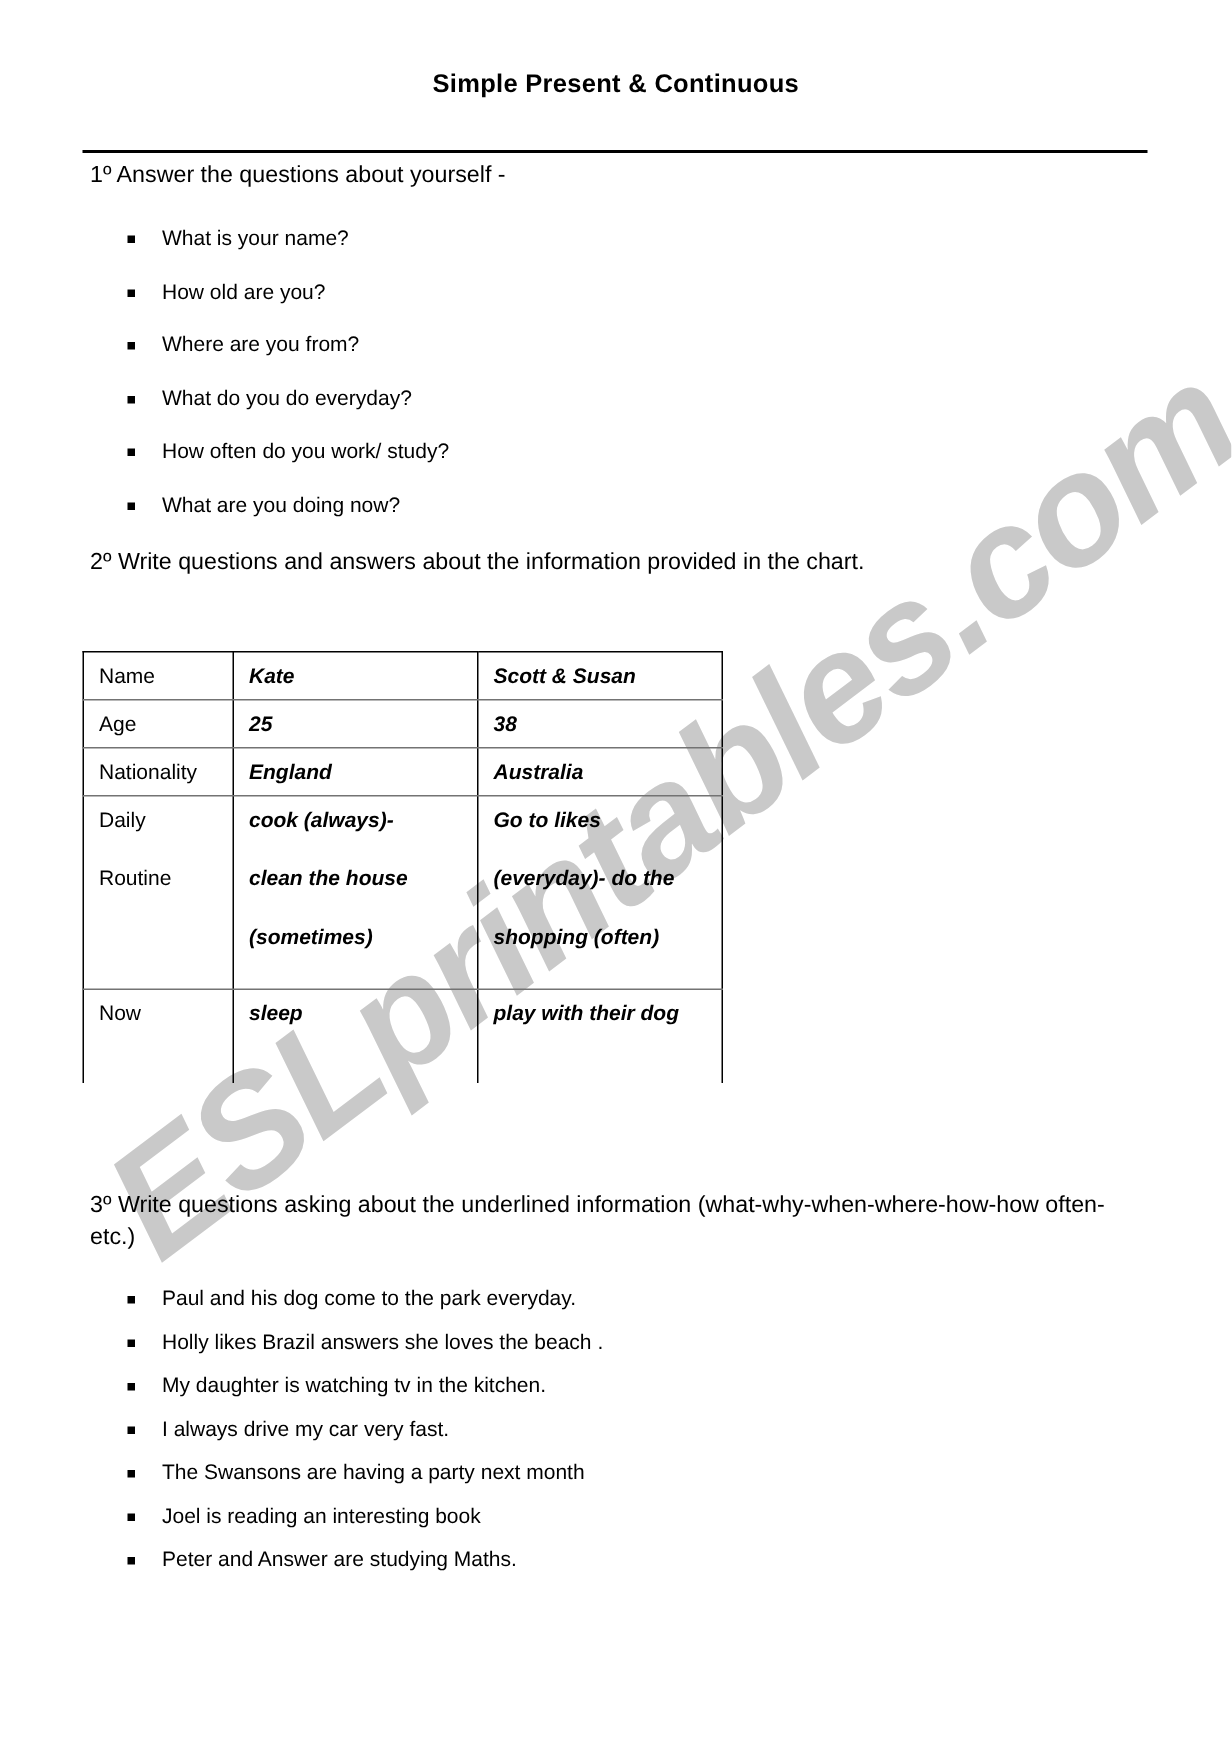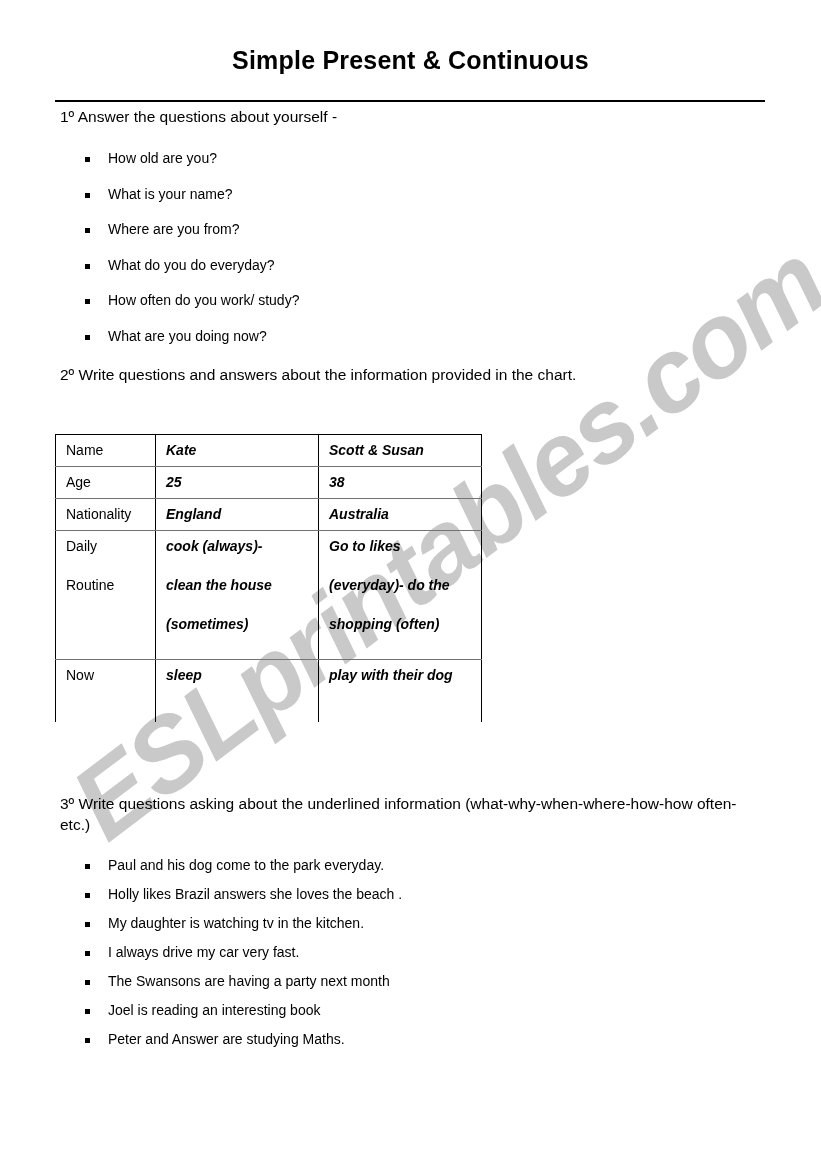--- a/index.html
+++ b/index.html
@@ -44,21 +44,21 @@
     z-index: 10;
   }
 
   
   #title {
     position: absolute;
     left: 0;
     top: 46px;
     width: 821px;
     text-align: center;
-    font-size: 25px;
+    font-size: 17px;
     font-weight: bold;
     letter-spacing: 0.2px;
   }
 
   
   #title-rule {
     position: absolute;
     left: 55px;
     top: 100px;
     width: 710px;
@@ -158,22 +158,22 @@
   <div id="watermark">ESLprintables.com</div>
 
   <div id="content">
 
     <div id="title">Simple Present &amp; Continuous</div>
     <div id="title-rule"></div>
 
     <div class="instruction" id="instr-1">1º Answer the questions about yourself -</div>
 
     <ul class="bullet-list" id="list-1">
+      <li><span>What is your name?</span></li>
       <li><span>How old are you?</span></li>
-      <li><span>What is your name?</span></li>
       <li><span>Where are you from?</span></li>
       <li><span>What do you do everyday?</span></li>
       <li><span>How often do you work/ study?</span></li>
       <li><span>What are you doing now?</span></li>
     </ul>
 
     <div class="instruction" id="instr-2">2º Write questions and answers about the information provided in the chart.</div>
 
     <table id="chart-table">
       <tbody>

